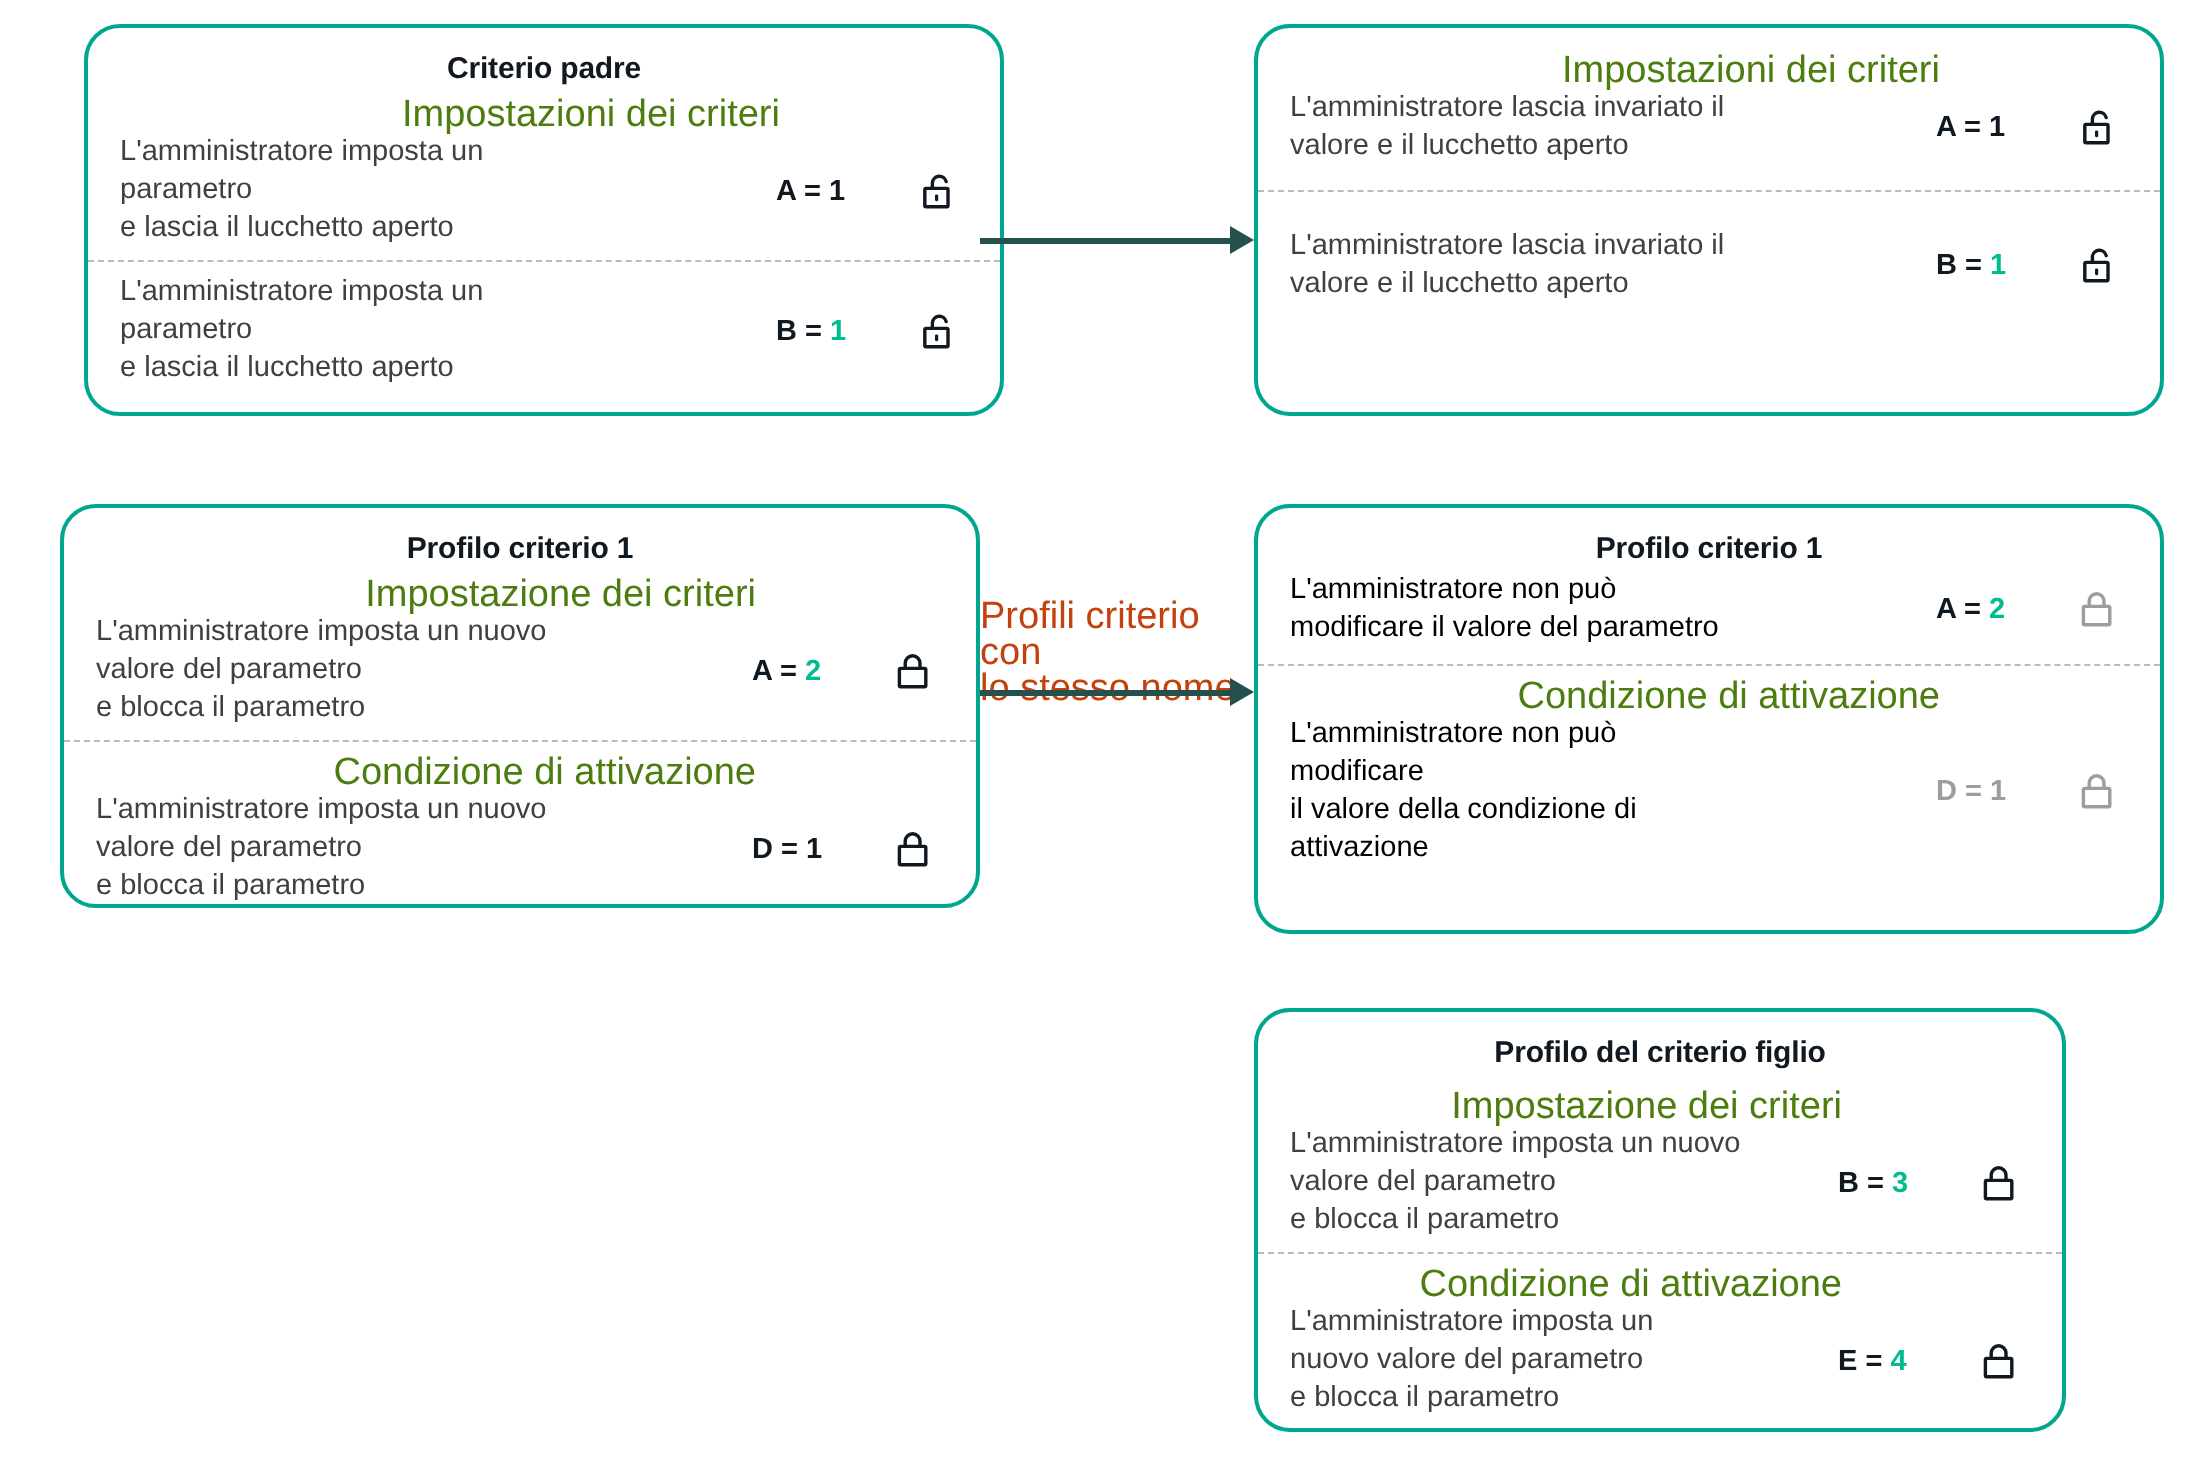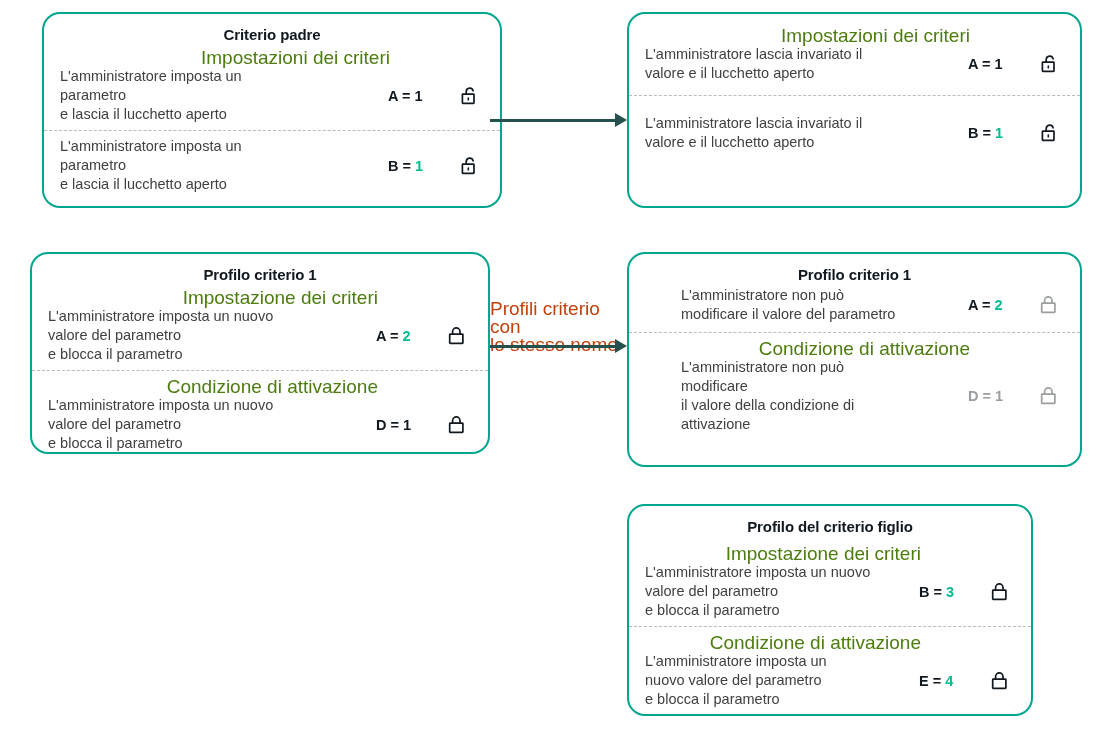--- a/index.html
+++ b/index.html
@@ -68,21 +68,21 @@
     align-items: center;
     justify-content: space-between;
   }
   .row-desc {
     font-size: 14.5px;
     line-height: 19px;
     color: #404040;
     white-space: pre-line;
     flex: 1 1 auto;
   }
-  .row-desc.muted { color: #404040; margin-left: 36px; }
+  .row-desc.muted { color: #000000; }
 
   .row-value {
     flex: 0 0 auto;
     font-size: 14.5px;
     font-weight: bold;
     color: #101820;
     width: 64px;
     text-align: left;
   }
   .row-value .num { color: #00bd91; }

